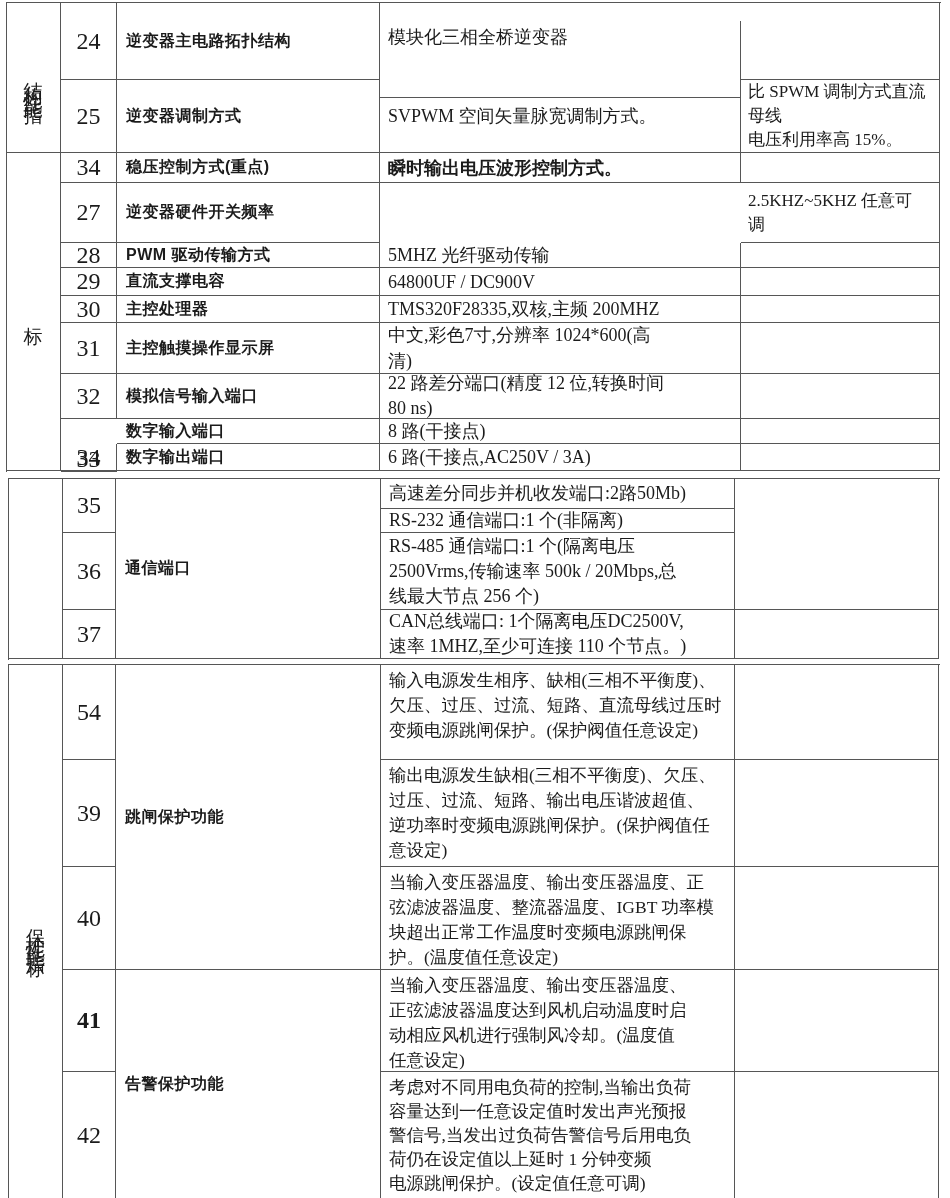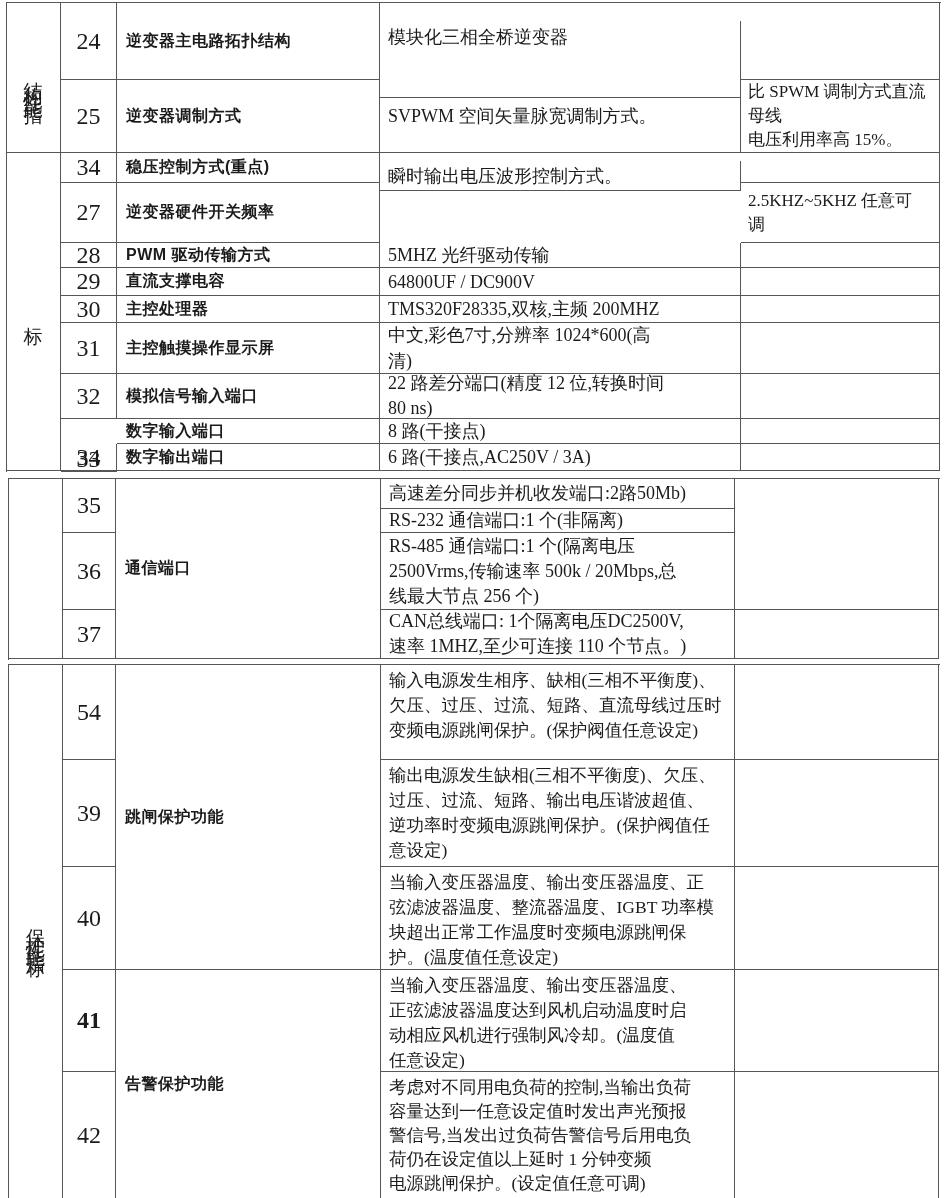--- a/index.html
+++ b/index.html
@@ -26,21 +26,21 @@
     font-family:"Liberation Sans","DejaVu Sans",sans-serif;font-weight:600;
     letter-spacing:0.5px;
   }
   .desc{
     flex-direction:column;justify-content:center;
     padding:1px 5px 1px 8px;font-size:18px;line-height:26px;
     white-space:pre-line;
   }
   .desc.vtop{justify-content:flex-start;padding-top:3px;}
   .desc.lh25{line-height:25px;}
-  .hei{font-family:"Liberation Sans","DejaVu Sans",sans-serif;font-weight:400;margin-top:8px;}
+  .hei{font-family:"Liberation Sans","DejaVu Sans",sans-serif;font-weight:700;}
   .remark{
     flex-direction:column;justify-content:center;
     padding:1px 4px 1px 7px;font-size:17px;line-height:24px;
     white-space:pre-line;
   }
   .cat{
     justify-content:center;font-size:19px;
     writing-mode:vertical-lr;text-orientation:upright;letter-spacing:6px;
     line-height:52px;
   }

